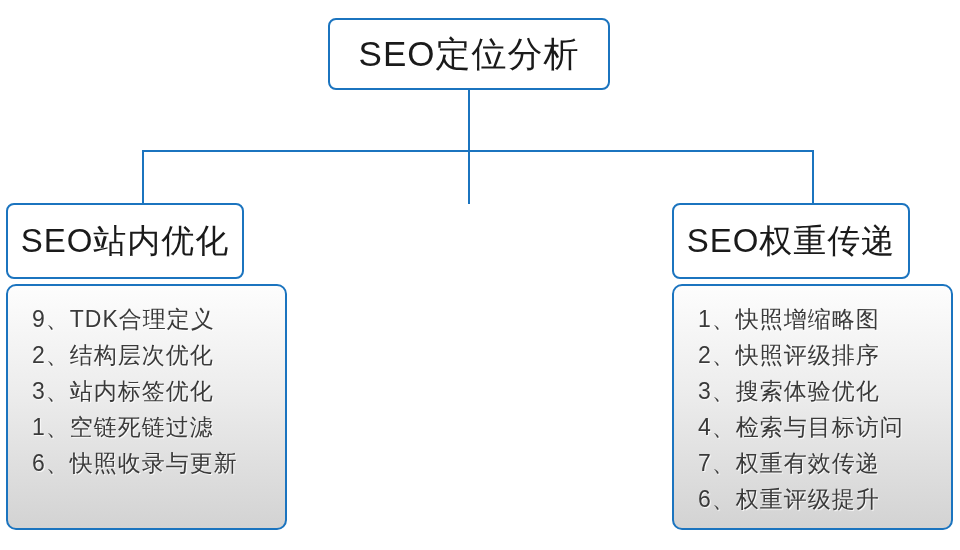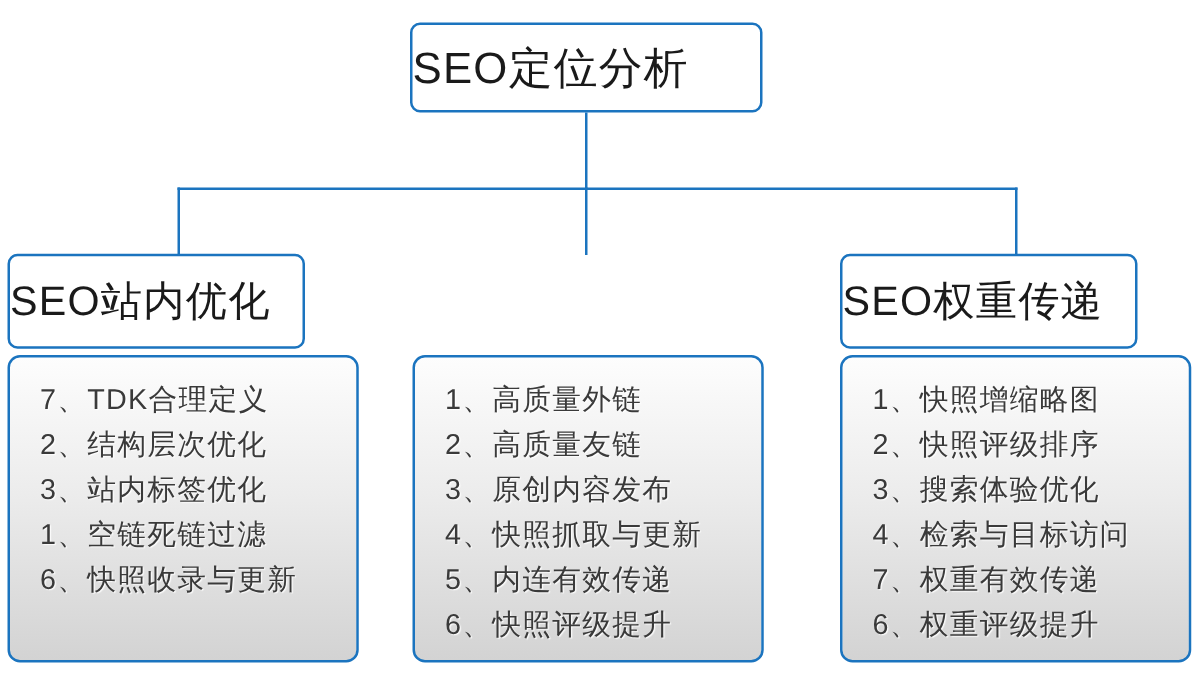--- a/index.html
+++ b/index.html
@@ -2,21 +2,21 @@
 <html><head>
 <meta charset="utf-8">
 <style>
   html,body{margin:0;padding:0;background:#ffffff;}
   .canvas{
     position:relative;width:960px;height:550px;background:#ffffff;overflow:hidden;
     font-family:"Liberation Sans","DejaVu Sans",sans-serif;
   }
   .node{
     position:absolute;background:#ffffff;border:2px solid #1b74bf;border-radius:8px;
-    display:flex;align-items:center;
+    display:flex;align-items:center;justify-content:center;
     color:#1a1a1a;letter-spacing:1px;box-sizing:border-box;
   }
   .root{left:328px;top:18px;width:282px;height:72px;font-size:35px;}
   .branch-header{top:203px;width:238px;height:76px;font-size:33px;}
   .list-box{
     position:absolute;top:284px;width:281px;height:246px;box-sizing:border-box;
     border:2px solid #1b74bf;border-radius:10px;
     background:linear-gradient(180deg,#fdfdfd 0%,#ececec 45%,#d3d3d3 100%);
     padding:15px 0 0 24px;
   }
@@ -41,35 +41,27 @@
   <div class="connector v" style="left:468px;top:90px;height:61px;"></div>
   <div class="connector h" style="left:142px;top:150px;width:672px;"></div>
   <div class="connector v" style="left:142px;top:150px;height:54px;"></div>
   <div class="connector v" style="left:468px;top:150px;height:54px;"></div>
   <div class="connector v" style="left:812px;top:150px;height:54px;"></div>
 
   <div class="node branch-header" style="left:6px;">
     <span>SEO站内优化</span>
   </div>
   <div class="list-box" style="left:6px;">
-    <div class="list-item">7、TDK合理定义</div>
+    <div class="list-item">9、TDK合理定义</div>
     <div class="list-item">2、结构层次优化</div>
     <div class="list-item">3、站内标签优化</div>
     <div class="list-item">1、空链死链过滤</div>
     <div class="list-item">6、快照收录与更新</div>
   </div>
 
-  <div class="list-box" style="left:330px;">
-    <div class="list-item">1、高质量外链</div>
-    <div class="list-item">2、高质量友链</div>
-    <div class="list-item">3、原创内容发布</div>
-    <div class="list-item">4、快照抓取与更新</div>
-    <div class="list-item">5、内连有效传递</div>
-    <div class="list-item">6、快照评级提升</div>
-  </div>
 
   <div class="node branch-header" style="left:672px;">
     <span>SEO权重传递</span>
   </div>
   <div class="list-box" style="left:672px;">
     <div class="list-item">1、快照增缩略图</div>
     <div class="list-item">2、快照评级排序</div>
     <div class="list-item">3、搜索体验优化</div>
     <div class="list-item">4、检索与目标访问</div>
     <div class="list-item">7、权重有效传递</div>

